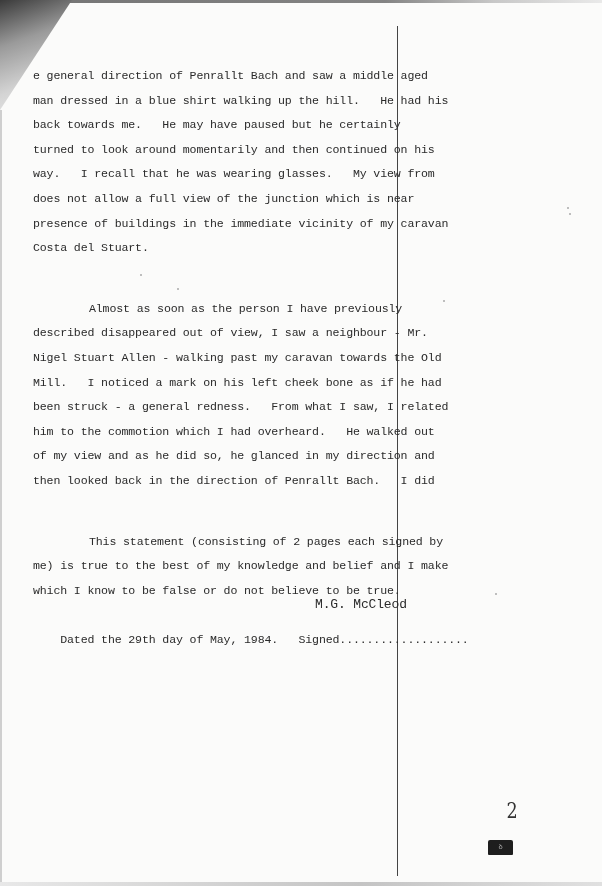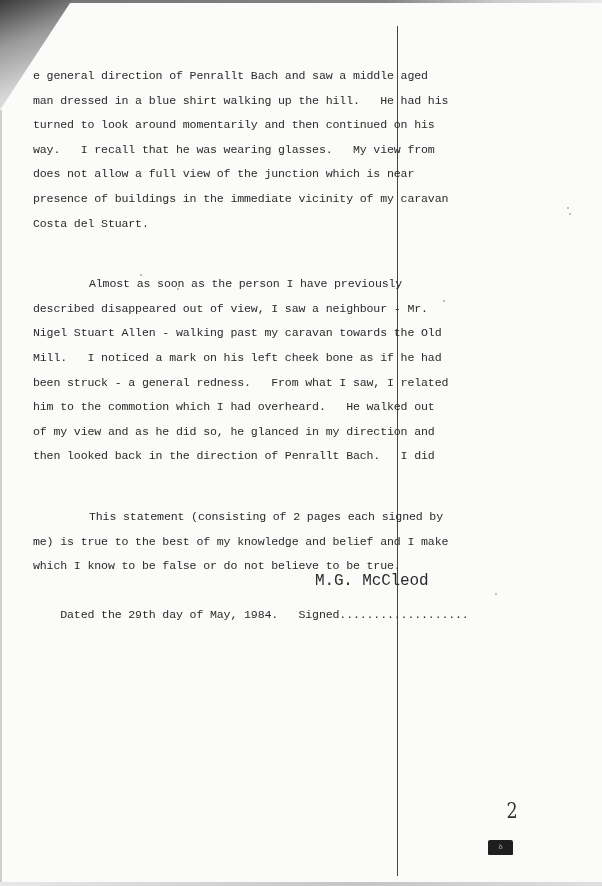--- a/index.html
+++ b/index.html
@@ -77,21 +77,21 @@
     .indent {
       padding-left: 56px;
     }
     .signature-line {
       position: relative;
     }
     .signature-name {
       position: absolute;
       left: 282px;
       top: -10px;
-      font-size: 16px;
+      font-size: 13px;
       white-space: pre;
     }
     .page-number {
       position: absolute;
       left: 505px;
       top: 798px;
       font-family: "DejaVu Serif", serif;
       font-size: 22px;
       color: #333;
       transform: scaleX(0.8);
@@ -125,20 +125,21 @@
 <div class="corner-fold"></div>
 <div class="left-edge"></div>
 <div class="margin-rule"></div>
 <div class="bottom-edge"></div>
 
 <div class="text-block">
 
   <div>
     <div class="line">e general direction of Penrallt Bach and saw a middle aged</div>
     <div class="line">man dressed in a blue shirt walking up the hill.   He had his</div>
+    <div class="line">back towards me.   He may have paused but he certainly</div>
     <div class="line">turned to look around momentarily and then continued on his</div>
     <div class="line">way.   I recall that he was wearing glasses.   My view from</div>
     <div class="line">does not allow a full view of the junction which is near</div>
     <div class="line">presence of buildings in the immediate vicinity of my caravan</div>
     <div class="line">Costa del Stuart.</div>
   </div>
 
   <div class="para-gap"></div>
 
   <div>

